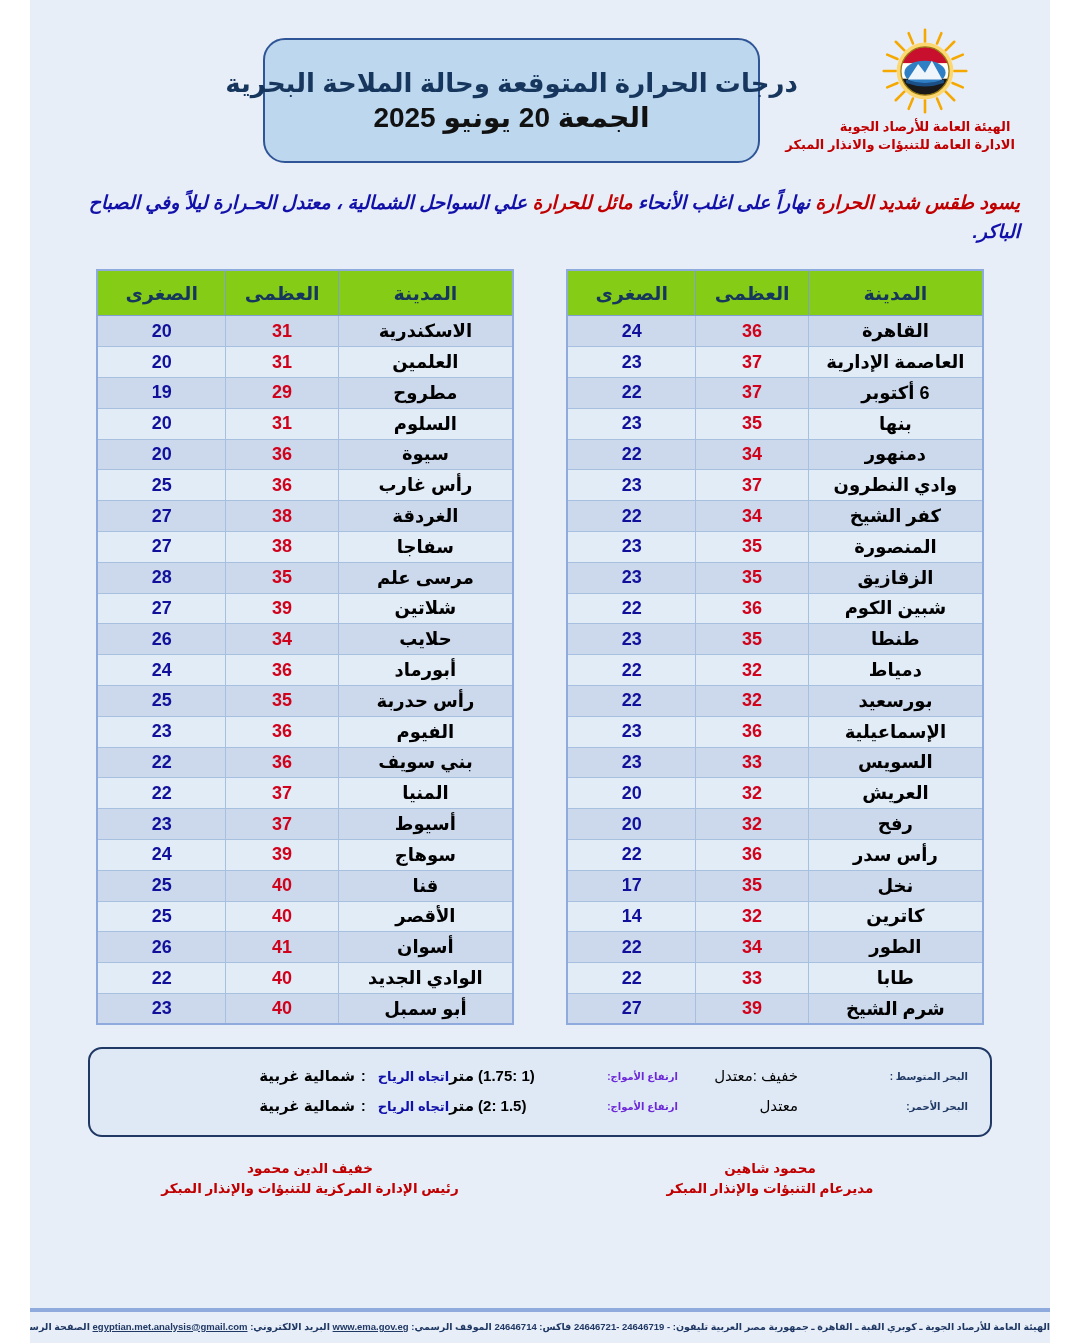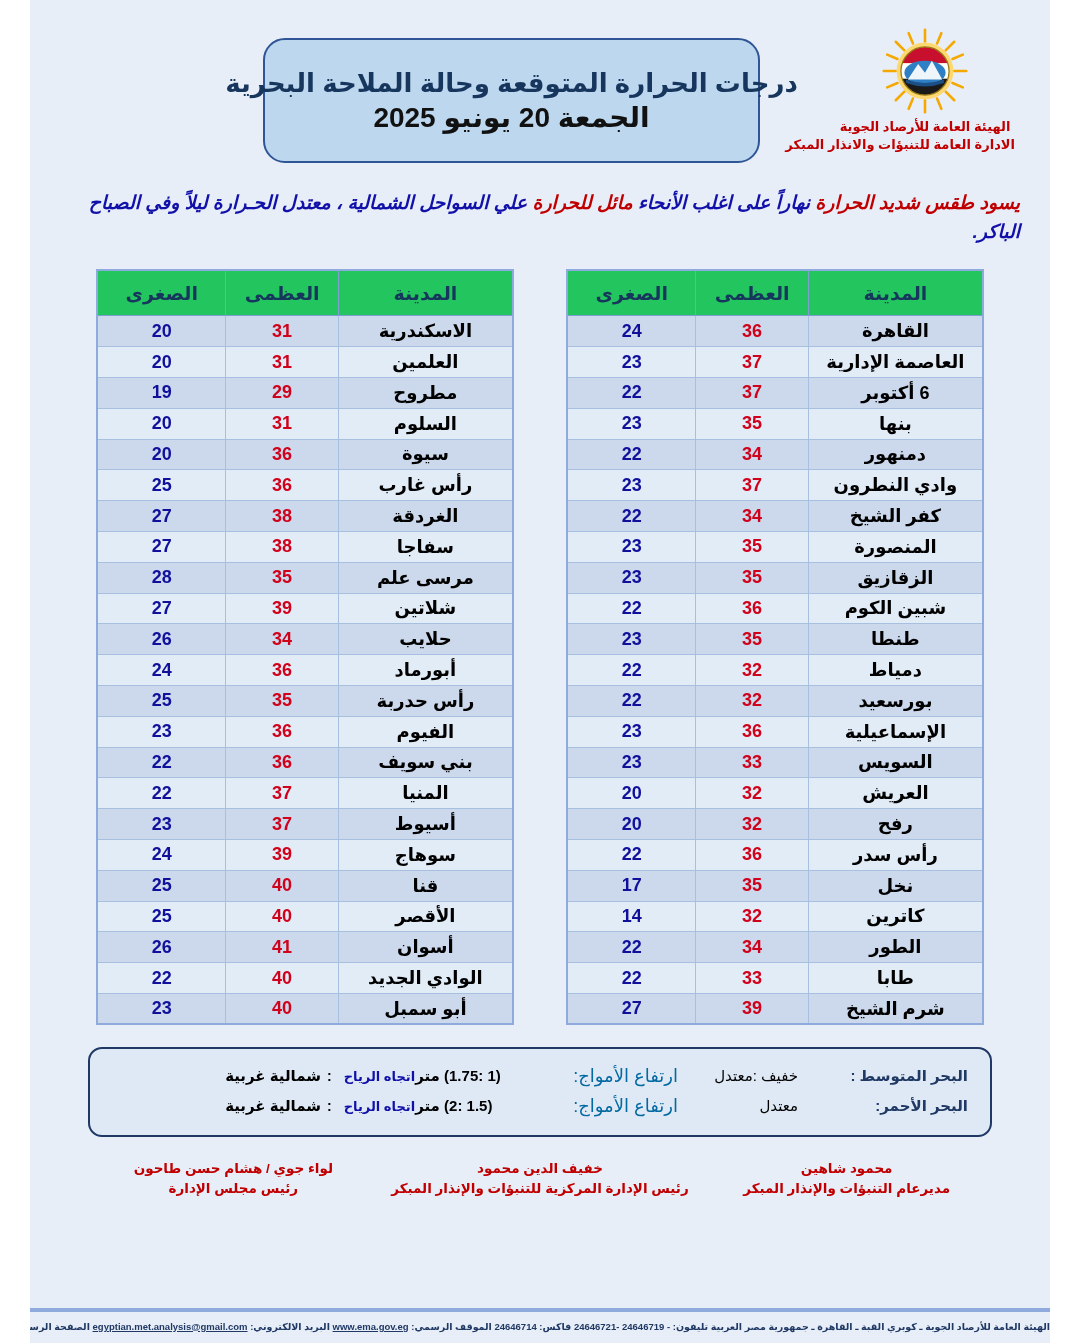--- a/index.html
+++ b/index.html
@@ -89,21 +89,21 @@
     direction:rtl;
   }
   table.wx {
     border-collapse:collapse;
     width:418px;
     table-layout:fixed;
     background:#dce6f2;
     border:2px solid #8faadc;
   }
   table.wx thead th {
-    background:#22c55e;
+    background:#84cc16;
     color:#17365d;
     font-size:19px;
     font-weight:bold;
     height:46px;
     border:1px solid #7f9fd1;
     vertical-align:middle;
   }
   table.wx thead th.c-city { width:42%; }
   table.wx thead th.c-max  { width:27%; }
   table.wx thead th.c-min  { width:31%; }
@@ -133,29 +133,29 @@
   }
   .marine-row {
     display:flex;
     align-items:center;
     justify-content:flex-start;
     height:30px;
     white-space:nowrap;
   }
   .m-sea {
     width:170px;
-    color:#1f3864; font-weight:bold; font-size:15px;
+    color:#1f3864; font-weight:bold; font-size:10px;
     text-align:right;
   }
   .m-state {
     width:120px;
     color:#000000; font-weight:normal; font-size:15px;
   }
   .m-lbl {
-    color:#0369a1; font-weight:normal; font-size:18px;
+    color:#6d28d9; font-weight:bold; font-size:10px;
     margin-left:8px;
   }
   .m-wave {
     width:150px;
     color:#000000; font-weight:bold; font-size:15px;
     text-align:left;
   }
   .m-wind-lbl {
     color:#1111aa; font-weight:bold; font-size:13px;
     margin-left:6px;
@@ -553,24 +553,20 @@
 
   <div class="signatures">
     <div class="sig">
       <div>محمود شاهين</div>
       <div>مديرعام التنبؤات والإنذار المبكر</div>
     </div>
     <div class="sig">
       <div>خفيف الدين محمود</div>
       <div>رئيس الإدارة المركزية للتنبؤات والإنذار المبكر</div>
     </div>
-    <div class="sig">
-      <div>لواء جوي / هشام حسن طاحون</div>
-      <div>رئيس مجلس الإدارة</div>
-    </div>
   </div>
 
   <div class="footer">
     <div class="footer-rule"></div>
     <div class="footer-text">
       <span>الهيئة العامة للأرصاد الجوية ـ كوبري القبة ـ القاهرة ـ جمهورية مصر العربية تليفون: - 24646719 -24646721 فاكس: 24646714 الموقف الرسمي:</span>
       <span class="lnk">www.ema.gov.eg</span>
       <span>البريد الالكتروني:</span>
       <span class="lnk">egyptian.met.analysis@gmail.com</span>
       <span>الصفحة الرسمية على الفس بوك:</span>

